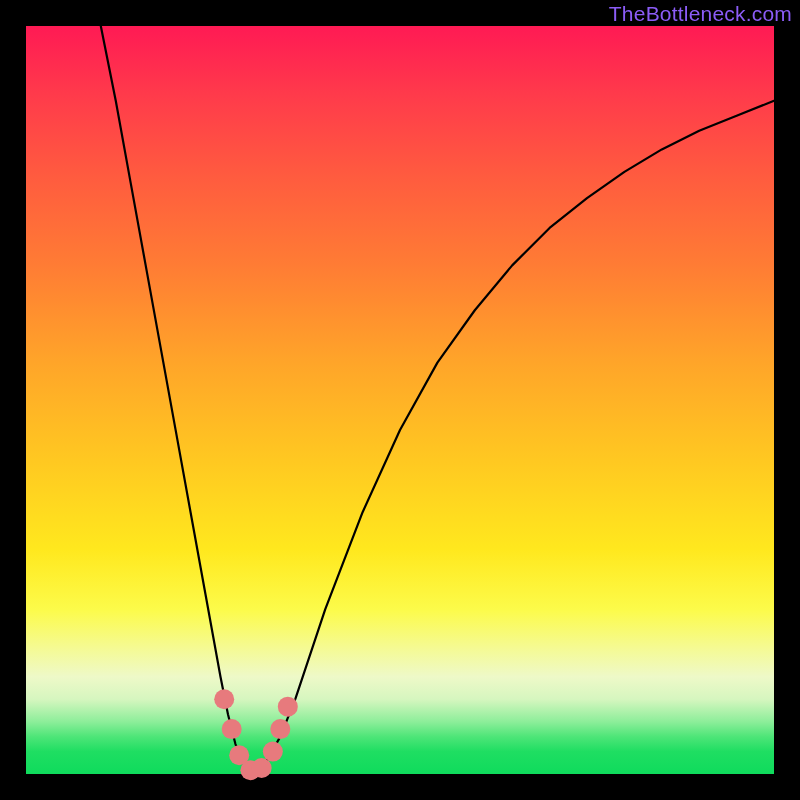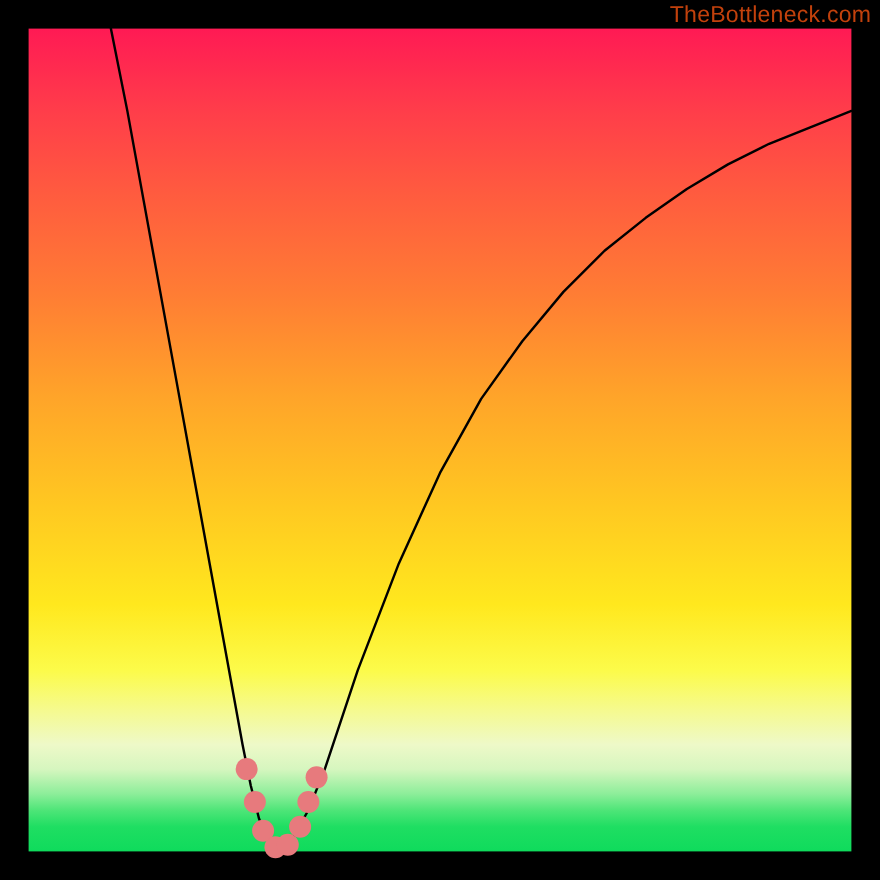--- a/index.html
+++ b/index.html
@@ -39,21 +39,21 @@
       #d6f6bf 90%,
       #8dee9a 93%,
       #4ee578 95%,
       #1fde62 97%,
       #0fdb5c 100%);
   }
   .watermark {
     position: absolute;
     top: 2px;
     right: 8px;
-    color: #c2410c;
+    color: #8b5cf6;
     font-size: 21px;
     font-weight: 500;
     letter-spacing: 0.2px;
   }
   svg.curve {
     position: absolute;
     top: 0;
     left: 0;
     width: 748px;
     height: 748px;

